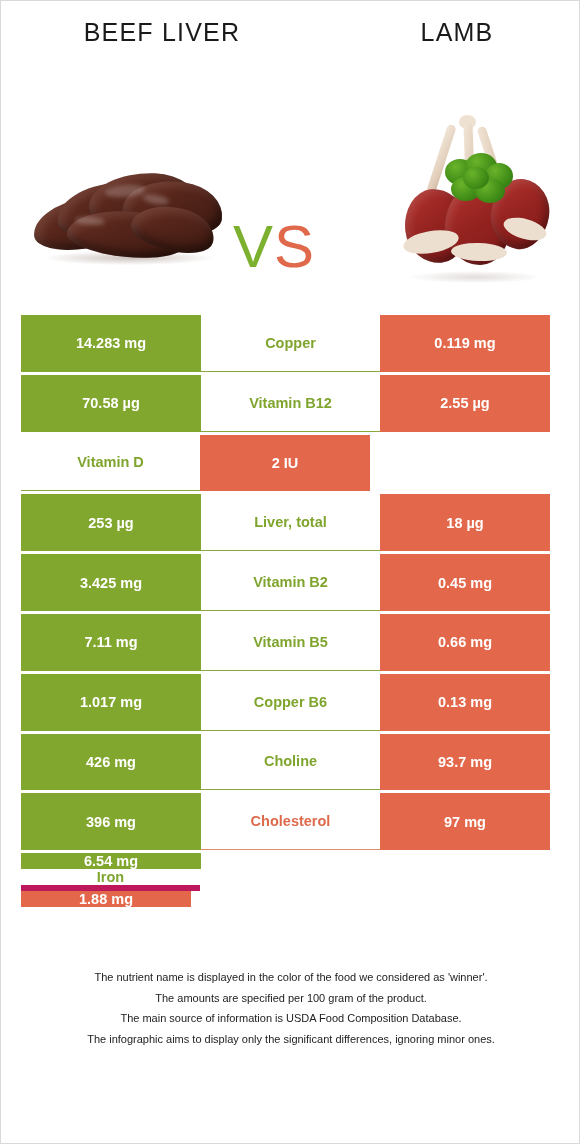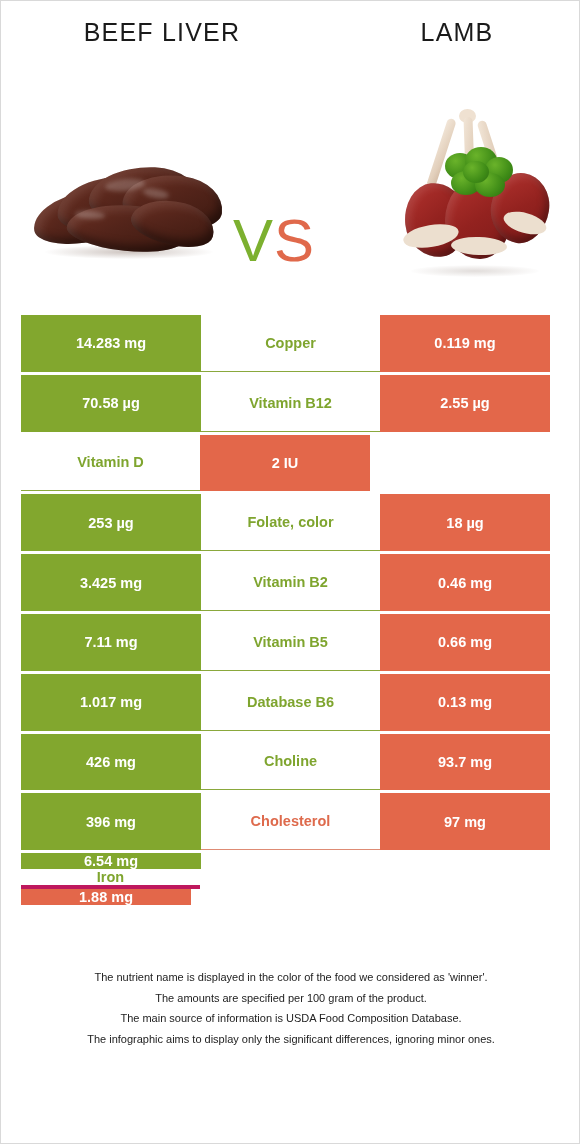--- a/index.html
+++ b/index.html
@@ -41,21 +41,21 @@
     text-transform: uppercase;
     text-align: center;
     white-space: nowrap;
   }
   .header-title.left  { width: 290px; padding-right: 48px; box-sizing: border-box; }
   .header-title.right { width: 290px; padding-right: 38px; box-sizing: border-box; }
 
   
   .hero {
     position: absolute;
-    top: 68px;
+    top: 74px;
     left: 0;
     width: 580px;
     height: 240px;
   }
 
   .vs {
     position: absolute;
     left: 232px;
     top: 142px;
     font-size: 60px;
@@ -180,21 +180,21 @@
   }
   .cell-mid.loser-label {
     color: #DE6A4C;
     border-bottom-color: #de8b74;
   }
   .cell-right {
     width: 170px;
     background: #E3674A;
     color: #ffffff;
   }
-  .row:last-child .cell-mid { border-bottom: 4px solid #be185d; }
+  .row:last-child .cell-mid { border-bottom: 6px solid #be185d; }
 
   
   .footer {
     position: absolute;
     left: 26px;
     top: 966px;
     width: 528px;
     text-align: center;
     font-size: 11px;
     line-height: 20.5px;
@@ -270,39 +270,39 @@
       <div class="cell cell-right">2.55 µg</div>
     </div>
 
     <div class="row">
       <div class="cell cell-mid">Vitamin D</div>
       <div class="cell cell-right">2 IU</div>
     </div>
 
     <div class="row">
       <div class="cell cell-left">253 µg</div>
-      <div class="cell cell-mid">Folate, color</div>
+      <div class="cell cell-mid">Liver, total</div>
       <div class="cell cell-right">18 µg</div>
     </div>
 
     <div class="row">
       <div class="cell cell-left">3.425 mg</div>
       <div class="cell cell-mid">Vitamin B2</div>
-      <div class="cell cell-right">0.46 mg</div>
+      <div class="cell cell-right">0.45 mg</div>
     </div>
 
     <div class="row">
       <div class="cell cell-left">7.11 mg</div>
       <div class="cell cell-mid">Vitamin B5</div>
       <div class="cell cell-right">0.66 mg</div>
     </div>
 
     <div class="row">
       <div class="cell cell-left">1.017 mg</div>
-      <div class="cell cell-mid">Database B6</div>
+      <div class="cell cell-mid">Copper B6</div>
       <div class="cell cell-right">0.13 mg</div>
     </div>
 
     <div class="row">
       <div class="cell cell-left">426 mg</div>
       <div class="cell cell-mid">Choline</div>
       <div class="cell cell-right">93.7 mg</div>
     </div>
 
     <div class="row">

